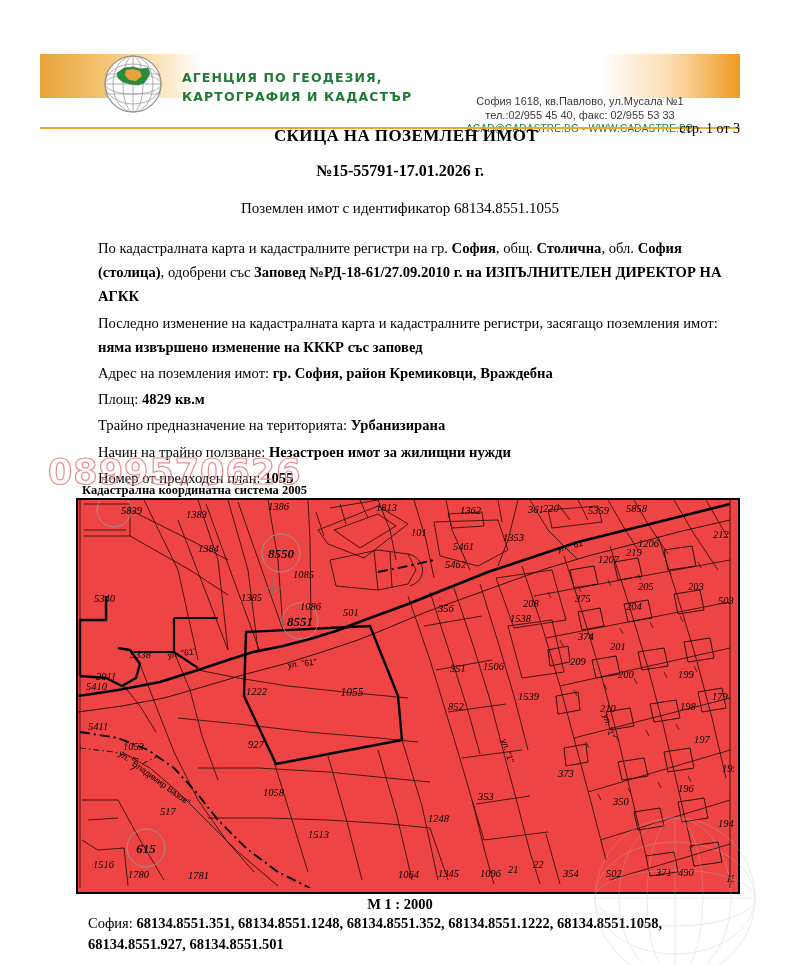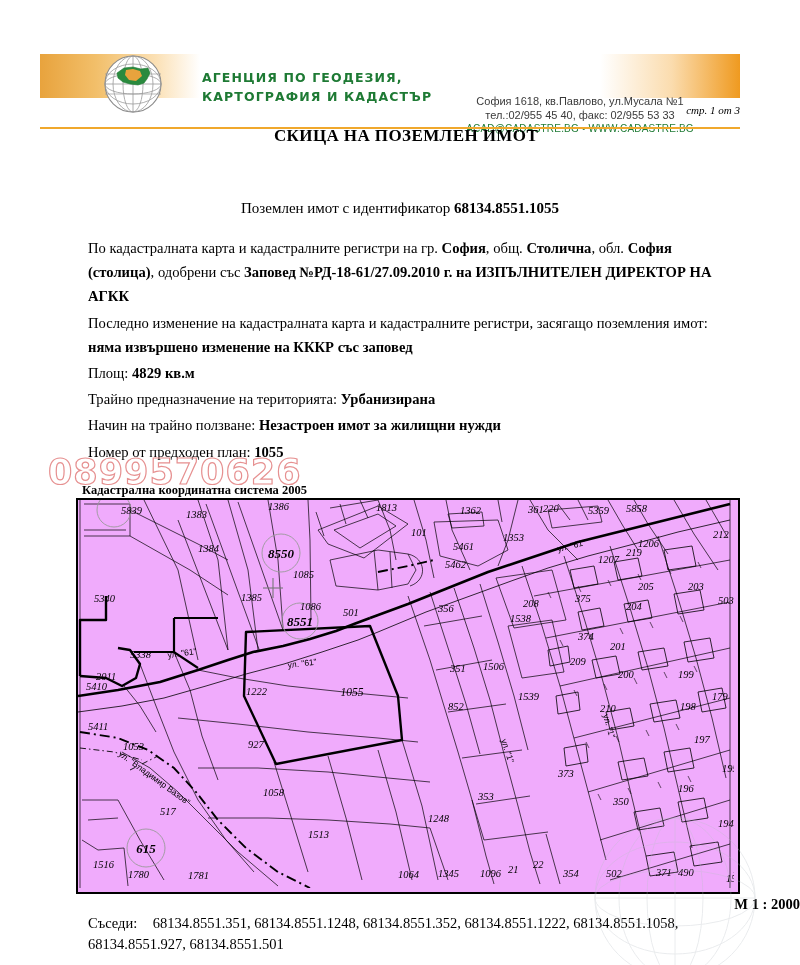--- a/index.html
+++ b/index.html
@@ -20,56 +20,56 @@
     background:linear-gradient(to right,#e8a33d 0%,#f2bf6a 35%,#fbe0b4 72%,#ffffff 100%);
   }
   .hdr-bar-right{
     position:absolute;left:430px;top:26px;width:310px;height:44px;
     background:linear-gradient(to right,#ffffff 0%,#ffffff 55%,#fbdcae 78%,#ef9a20 100%);
   }
   .logo-globe{position:absolute;left:100px;top:26px;width:66px;height:60px;}
   .agency-name{
     position:absolute;left:182px;top:40px;width:240px;
     color:#1e7a34;font-weight:bold;font-size:12.5px;line-height:19px;
-    letter-spacing:1.1px;font-family:"DejaVu Sans", sans-serif;margin-left:20px;
+    letter-spacing:1.1px;font-family:"DejaVu Sans", sans-serif;
   }
   .contact{
     position:absolute;left:430px;top:52px;width:300px;
     text-align:center;font-family:"Liberation Sans", sans-serif;
     font-size:11px;line-height:13.5px;color:#3a3a3a;margin-top:15px;
   }
   .contact .web{color:#1e7a34;font-size:10px;letter-spacing:.2px;}
   .hdr-rule{position:absolute;left:40px;top:99px;width:700px;height:2px;background:#f0a82c;}
 
   
   .page-no{
-    position:absolute;right:60px;top:104px;font-size:11px;font-style:italic;
+    position:absolute;right:60px;top:121px;font-size:14px;
   }
 
   
   .doc-title{
     position:absolute;left:0;top:126px;width:800px;text-align:center;
     font-size:17px;font-weight:bold;letter-spacing:.4px;padding-left:6px;
   }
   .doc-number{
     position:absolute;left:0;top:162px;width:800px;text-align:center;
     font-size:16px;font-weight:bold;
   }
   .doc-ident{
     position:absolute;left:0;top:200px;width:800px;text-align:center;
     font-size:15px;
   }
-  .doc-ident b{font-weight:bold;}
+  .doc-ident b{font-weight:normal;}
 
   
   .body-text{
     position:absolute;left:88px;top:236px;width:640px;
     font-size:14.6px;line-height:24.2px;text-align:left;
   }
-  .body-text p{margin:0 0 2px 0;}
+  .body-text p{margin:0 0 2px 10px;}
   .body-text b{font-weight:bold;}
   .kv{margin:0;}
 
   .coord-sys{
     position:absolute;left:82px;top:483px;
     font-size:12.5px;font-weight:bold;
   }
 
   
   .watermark-num{
@@ -83,33 +83,33 @@
     pointer-events:none;
   }
   .watermark-globe{
     position:absolute;right:30px;bottom:-18px;width:190px;height:170px;
     opacity:.30;pointer-events:none;
   }
 
   
   .map-box{
     position:absolute;left:76px;top:498px;width:660px;height:392px;
-    border:2px solid #000;background:#f0abfc;overflow:hidden;
+    border:2px solid #000;background:#ef4444;overflow:hidden;
   }
   .map-svg{display:block;width:656px;height:388px;}
 
   .scale{
-    position:absolute;left:0;top:896px;width:800px;text-align:right;
+    position:absolute;left:0;top:896px;width:800px;text-align:center;
     font-size:14.5px;font-weight:bold;
   }
   .neighbors{
     position:absolute;left:88px;top:913px;width:650px;
     font-size:14.5px;line-height:21px;
   }
-  .neighbors b{font-weight:normal;margin-left:12px;}
+  .neighbors b{font-weight:bold;}
 </style>
 </head>
 <body>
 
 <div class="page">
 
   <div class="header">
     <div class="hdr-bar-left"></div>
     <div class="hdr-bar-right"></div>
 
@@ -137,30 +137,34 @@
       <div>тел.:02/955 45 40, факс: 02/955 53 33</div>
       <div class="web">ACAD@CADASTRE.BG • WWW.CADASTRE.BG</div>
     </div>
 
     <div class="hdr-rule"></div>
   </div>
 
   <div class="page-no">стр. 1 от 3</div>
 
   <div class="doc-title">СКИЦА НА ПОЗЕМЛЕН ИМОТ</div>
+  <div class="doc-number">№15-55791-17.01.2026 г.</div>
   <div class="doc-ident">
     <span>Поземлен имот с идентификатор </span><b>68134.8551.1055</b>
   </div>
 
   <div class="body-text">
     <p>
       <span>По кадастралната карта и кадастралните регистри на гр. </span><b>София</b><span>, общ. </span><b>Столична</b><span>, обл. </span><b>София (столица)</b><span>, одобрени със </span><b>Заповед №РД-18-61/27.09.2010 г. на ИЗПЪЛНИТЕЛЕН ДИРЕКТОР НА АГКК</b>
     </p>
     <p>
       <span>Последно изменение на кадастралната карта и кадастралните регистри, засягащо поземления имот: </span><b>няма извършено изменение на КККР със заповед</b>
+    </p>
+    <p class="kv">
+      <span>Адрес на поземления имот: </span><b>гр. София, район Кремиковци, Враждебна</b>
     </p>
     <p class="kv">
       <span>Площ: </span><b>4829 кв.м</b>
     </p>
     <p class="kv">
       <span>Трайно предназначение на територията: </span><b>Урбанизирана</b>
     </p>
     <p class="kv">
       <span>Начин на трайно ползване: </span><b>Незастроен имот за жилищни нужди</b>
     </p>
@@ -458,21 +462,21 @@
           <text x="222" y="126" text-anchor="middle">8551</text>
           <text x="68" y="353" text-anchor="middle">615</text>
         </g>
       <text id="subject-label" x="274" y="196" font-family="Liberation Serif, serif" font-size="11.5" font-style="italic" fill="#000" text-anchor="middle">1055</text>
     </svg>
   </div>
 
   <div class="scale">M 1 : 2000</div>
 
   <div class="neighbors">
-    <span>Съседи: </span><b>68134.8551.351, 68134.8551.1248, 68134.8551.352, 68134.8551.1222, 68134.8551.1058, 68134.8551.927, 68134.8551.501</b>
+    <span>София: </span><b>68134.8551.351, 68134.8551.1248, 68134.8551.352, 68134.8551.1222, 68134.8551.1058, 68134.8551.927, 68134.8551.501</b>
   </div>
 
   <svg class="watermark-globe" viewBox="0 0 190 170">
     <g fill="none" stroke="#b9bfc6" stroke-width="1">
       <circle cx="95" cy="85" r="80"></circle>
       <ellipse cx="95" cy="85" rx="80" ry="28"></ellipse>
       <ellipse cx="95" cy="85" rx="80" ry="56"></ellipse>
       <ellipse cx="95" cy="85" rx="28" ry="80"></ellipse>
       <ellipse cx="95" cy="85" rx="56" ry="80"></ellipse>
       <line x1="15" y1="85" x2="175" y2="85"></line>

